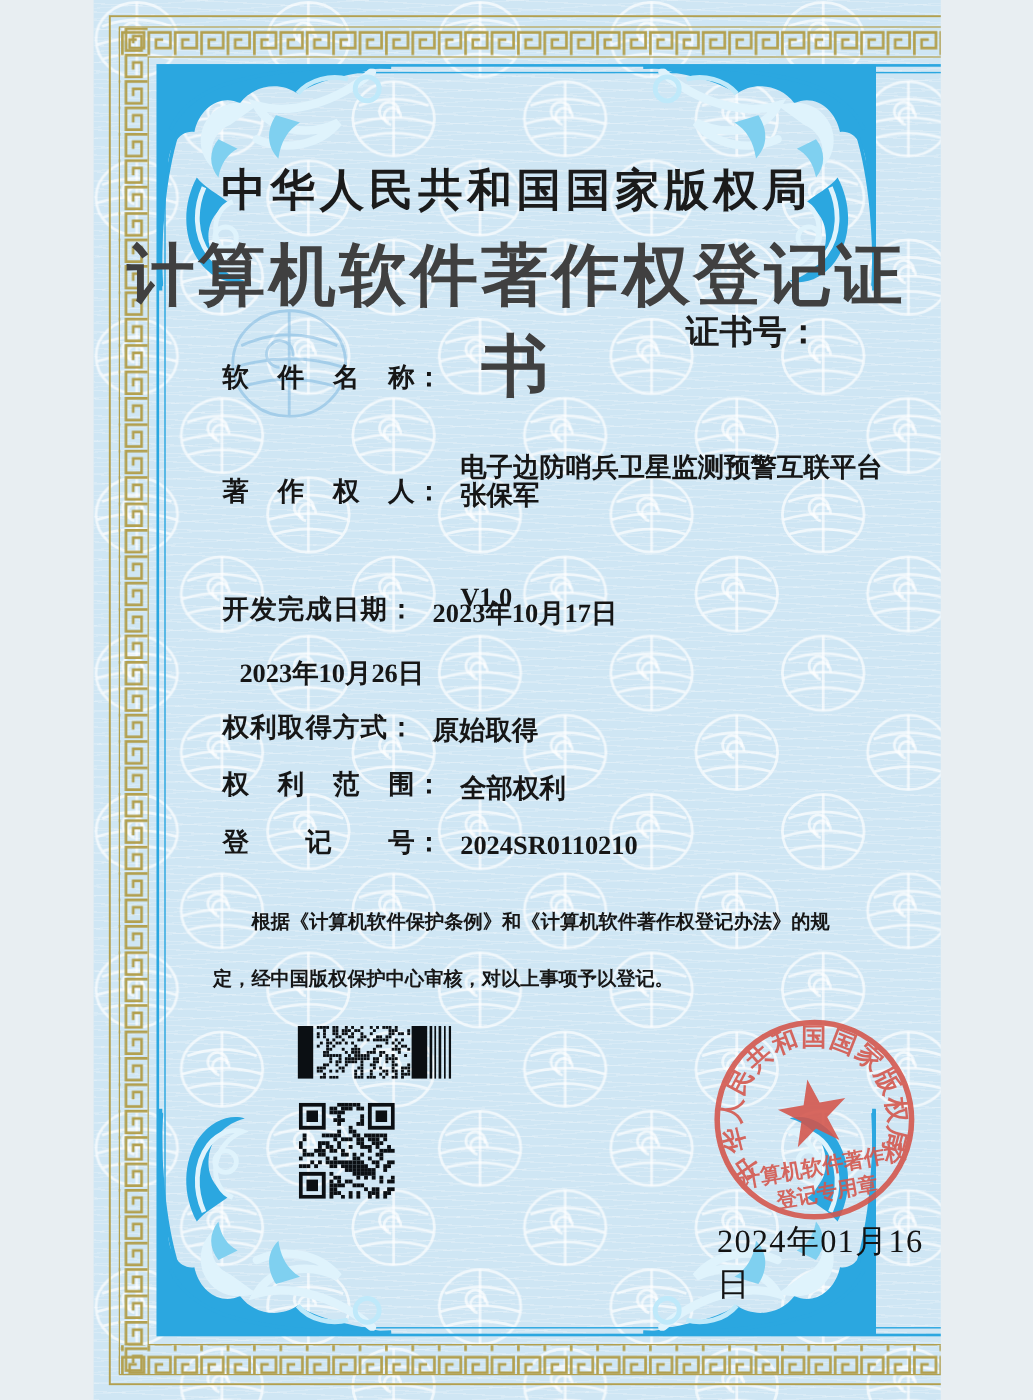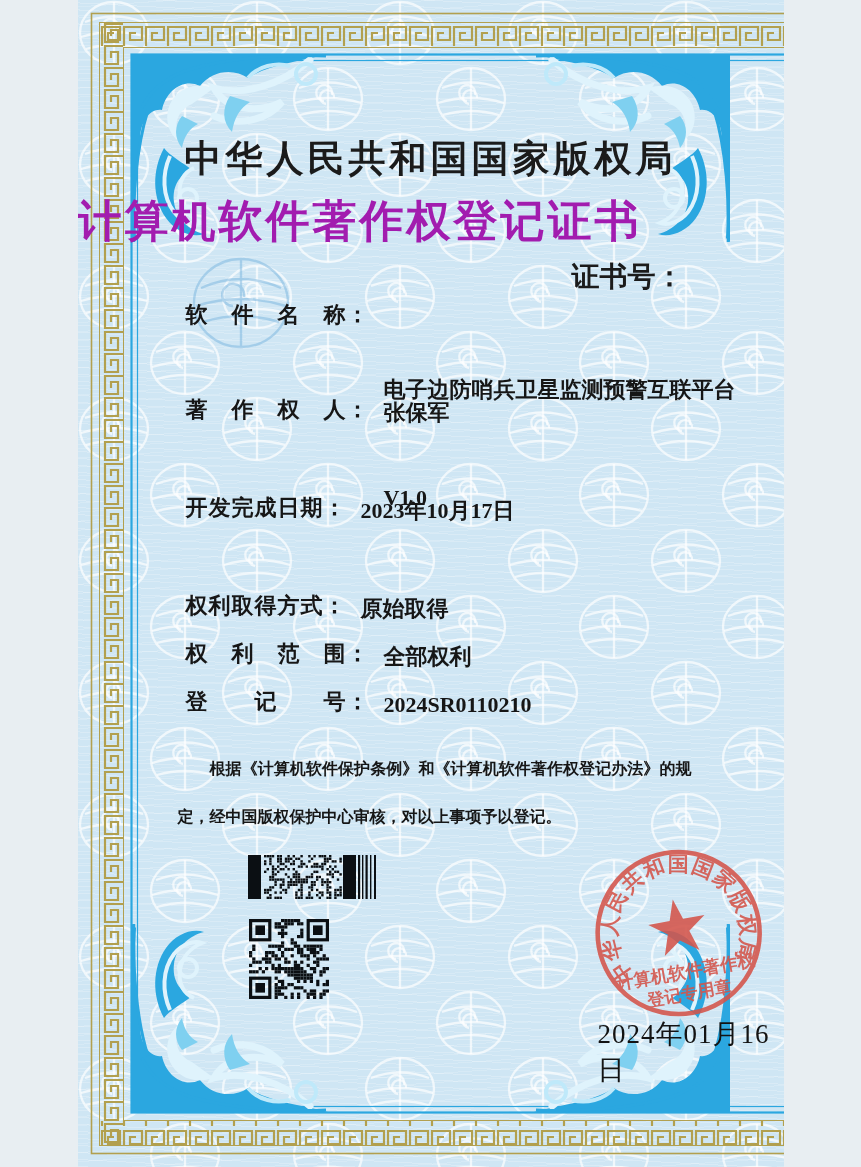--- a/index.html
+++ b/index.html
@@ -20,22 +20,22 @@
   .corner.tl{ left:52px;  top:52px; }
   .corner.tr{ right:52px; top:52px; }
   .corner.bl{ left:52px;  bottom:53px; }
   .corner.br{ right:52px; bottom:53px; }
 
   .issuer-title{
     position:absolute; left:0; right:0; top:134px; text-align:center;
     font-size:37px; font-weight:bold; letter-spacing:4px; color:#1b1b1b;
   }
   .cert-title{
-    position:absolute; left:0; right:0; top:192px; text-align:left;
-    font-size:44px; font-weight:bold; letter-spacing:3px; color:#a21caf;
+    position:absolute; left:0; right:0; top:192px; text-align:center;
+    font-size:56px; font-weight:bold; letter-spacing:3px; color:#404040;
   }
   .cert-no{
     position:absolute; right:100px; top:258px; display:flex; 
     font-size:28px; font-weight:bold; color:#1b1b1b;
   }
   .field-row{
     position:absolute; left:108px; display:flex; align-items:flex-start;
     font-size:22px; font-weight:bold; color:#161616; white-space:pre;
   }
   .field-label{ letter-spacing:1px; }
@@ -157,20 +157,21 @@
   </div>
   <div class="field-row" style="top:395px">
     <span class="field-label">著　作　权　人：</span>
     <span class="field-value">张保军</span>
   </div>
   <div class="field-row" style="top:493px">
     <span class="field-label">开发完成日期：</span>
     <span class="field-value">2023年10月17日</span>
   </div>
   <div class="field-row" style="top:543px">
+    <span class="field-value">2023年10月26日</span>
   </div>
   <div class="field-row" style="top:591px">
     <span class="field-label">权利取得方式：</span>
     <span class="field-value">原始取得</span>
   </div>
   <div class="field-row" style="top:639px">
     <span class="field-label">权　利　范　围：</span>
     <span class="field-value">全部权利</span>
   </div>
   <div class="field-row" style="top:687px">

